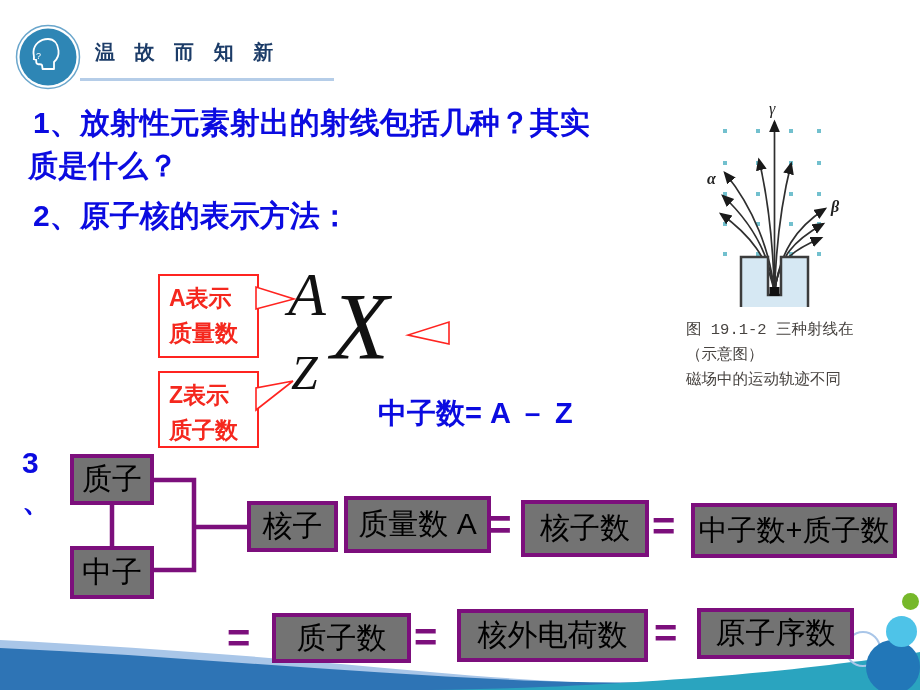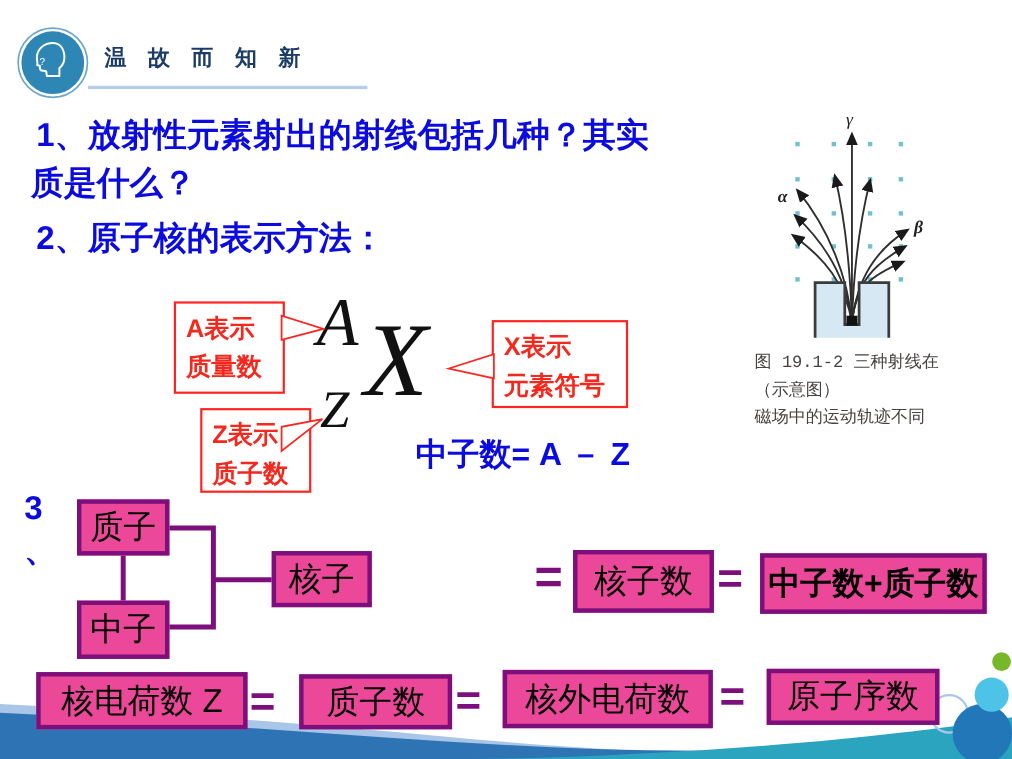--- a/index.html
+++ b/index.html
@@ -25,43 +25,43 @@
   .q2{left:33px;top:196px;}
 
   
   .callout{
     border:2px solid #ff2420;background:#fff;color:#f5281e;
     font-size:23px;font-weight:bold;line-height:1.5;padding:5px 0 0 9px;
     box-sizing:border-box;z-index:2;
   }
   .co-mass{left:158px;top:274px;width:101px;height:84px;}
   .co-symbol{left:447px;top:291px;width:124px;height:80px;}
-  .co-proton{left:158px;top:371px;width:101px;height:77px;margin-left:24px;}
+  .co-proton{left:158px;top:371px;width:101px;height:77px;}
 
   
   .nuc-letter{font-family:"Liberation Serif","DejaVu Serif",serif;font-style:italic;color:#111;line-height:1;z-index:1;}
   .letter-a{left:288px;top:263px;font-size:62px;}
   .letter-x{left:331px;top:280px;font-size:95px;}
   .letter-z{left:291px;top:349px;font-size:48px;}
   .formula{left:378px;top:394px;font-size:29px;}
 
   
   .sec3num{left:22px;top:448px;font-size:30px;font-weight:bold;color:#0b0be0;line-height:1;}
   .sec3comma{left:22px;top:486px;font-size:30px;font-weight:bold;color:#0b0be0;line-height:1;}
   .pbox{
-    border:4px solid #7c0f7c;background:#ec4899;color:#000;
+    border:4px solid #7c0f7c;background:#737373;color:#000;
     display:flex;align-items:center;justify-content:center;
     font-size:30px;box-sizing:border-box;white-space:nowrap;z-index:4;
   }
   .b-proton{left:70px;top:454px;width:84px;height:51px;}
   .b-neutron{left:70px;top:546px;width:84px;height:53px;}
   .b-nucleon{left:247px;top:501px;width:91px;height:51px;}
   .b-massnum{left:344px;top:496px;width:147px;height:57px;}
   .b-nucount{left:521px;top:500px;width:128px;height:57px;}
-  .b-npsum{left:691px;top:503px;width:206px;height:55px;font-size:29px;font-weight:bold;}
+  .b-npsum{left:691px;top:503px;width:206px;height:55px;font-size:29px;}
   .b-ncharge{left:33px;top:611px;width:192px;height:52px;}
   .b-pcount{left:272px;top:613px;width:139px;height:50px;}
   .b-echarge{left:457px;top:609px;width:191px;height:53px;}
   .b-atomnum{left:697px;top:608px;width:157px;height:51px;}
   .peq{color:#7c0f7c;font-weight:bold;font-size:44px;line-height:1;z-index:4;}
   .eq-m1{left:486px;top:503px;}
   .eq-m2{left:652px;top:506px;font-size:40px;}
   .eq-c1{left:227px;top:618px;font-size:40px;}
   .eq-c2{left:414px;top:617px;font-size:40px;}
   .eq-c3{left:654px;top:613px;font-size:40px;}
@@ -107,24 +107,20 @@
 
   <div class="abs nuc-letter letter-a">A</div>
   <div class="abs nuc-letter letter-x">X</div>
   <div class="abs nuc-letter letter-z">Z</div>
   <div class="abs callout co-mass">
     <div>A表示</div>
     <div>质量数</div>
   </div>
 
   <div class="abs q formula">中子数= A － Z</div>
-  <div class="abs callout co-symbol">
-    <div>X表示</div>
-    <div>元素符号</div>
-  </div>
   <div class="abs callout co-proton">
     <div>Z表示</div>
     <div>质子数</div>
   </div>
 
   <svg class="abs figure-svg" width="180" height="215" viewBox="0 0 180 215">
     <defs>
       <marker id="ah" markerWidth="9" markerHeight="9" refX="6" refY="3.2" orient="auto">
         <path d="M0,0 L7.5,3.2 L0,6.4 Z" fill="#1a1a1a"></path>
       </marker>
@@ -178,26 +174,26 @@
     <div>磁场中的运动轨迹不同</div>
   </div>
 
   <div class="abs sec3num">3</div>
   <div class="abs sec3comma">、</div>
 
   <div class="abs pbox b-proton">质子</div>
   <div class="abs pbox b-neutron">中子</div>
   <div class="abs pbox b-nucleon">核子</div>
 
+  <div class="abs pbox b-massnum">质量数 A</div>
   <div class="abs peq eq-m1">=</div>
   <div class="abs pbox b-nucount">核子数</div>
   <div class="abs peq eq-m2">=</div>
   <div class="abs pbox b-npsum">中子数+质子数</div>
 
-  <div class="abs pbox b-ncharge">核电荷数 Z</div>
   <div class="abs peq eq-c1">=</div>
   <div class="abs pbox b-pcount">质子数</div>
   <div class="abs peq eq-c2">=</div>
   <div class="abs pbox b-echarge">核外电荷数</div>
   <div class="abs peq eq-c3">=</div>
   <div class="abs pbox b-atomnum">原子序数</div>
 
   <svg class="abs overlay" width="920" height="690" viewBox="0 0 920 690">
 
     <polygon points="256,287 256,309 294,299" fill="#ffffff" stroke="#ff2420" stroke-width="1.6"></polygon>

